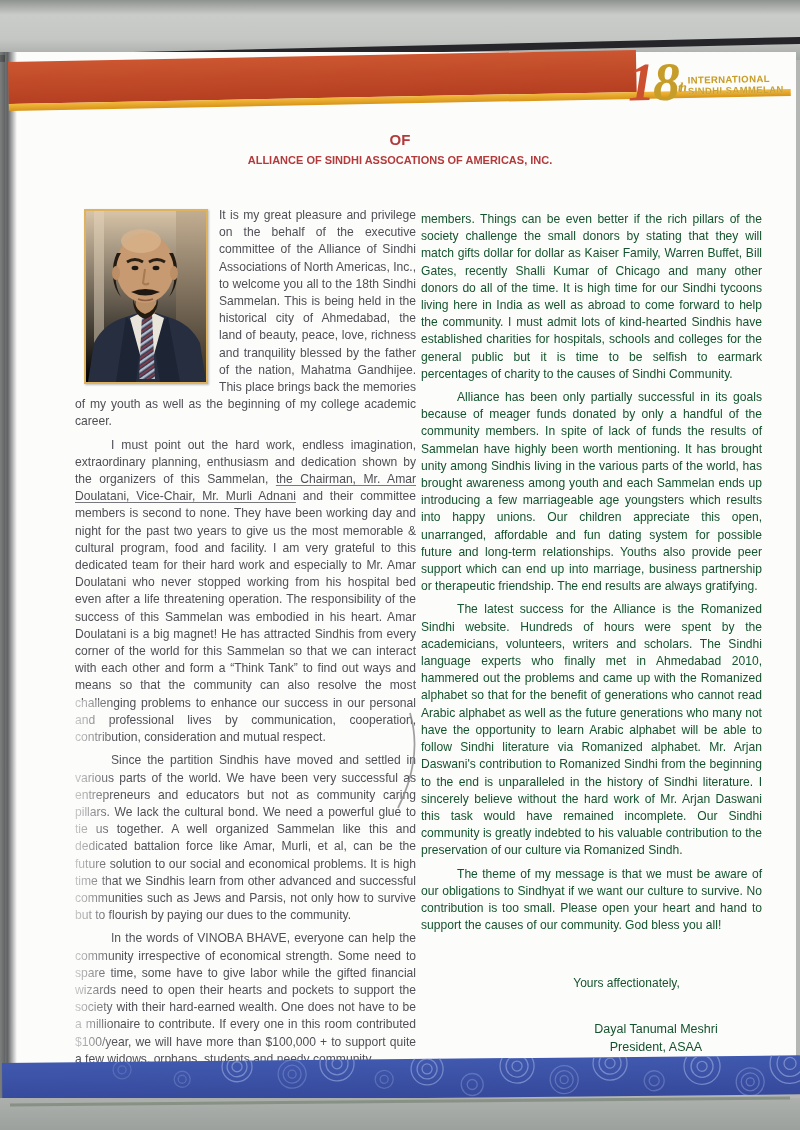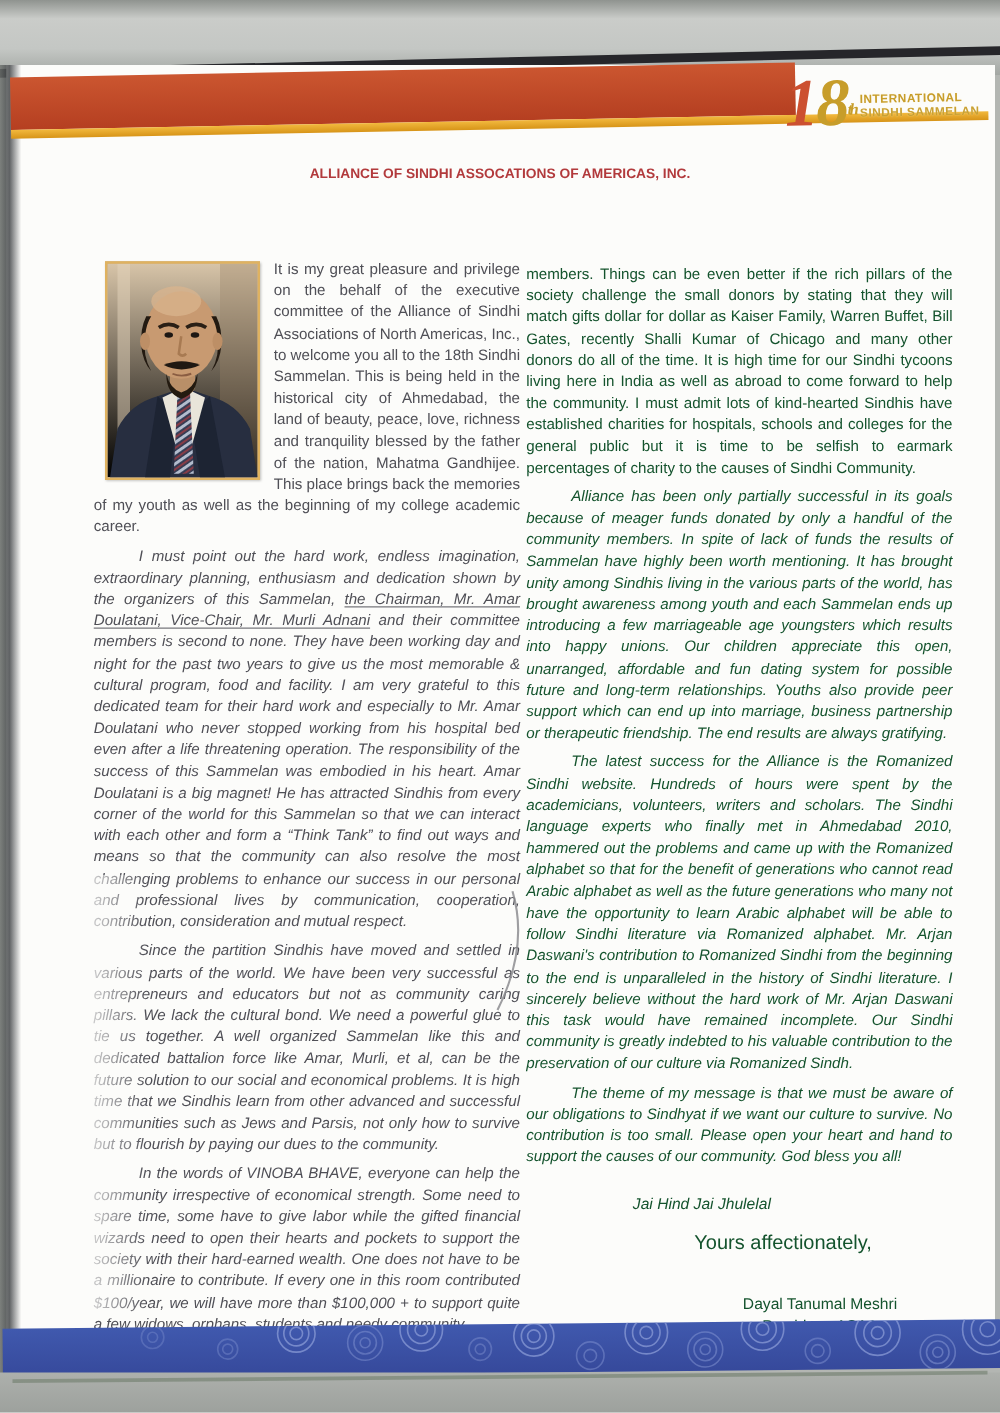--- a/index.html
+++ b/index.html
@@ -64,21 +64,21 @@
   .title .t2{font-size:15px;}
   .title .t3{font-size:11px;}
   
   .col{position:absolute;top:207px;width:341px;}
   .col-left{left:75px;}
   .col-right{left:421px;top:211px;}
   .para{
     font-size:12.1px;line-height:17.2px;text-align:justify;
     margin:0 0 6px 0;
   }
-  .para.indent{text-indent:36px;font-style:italic;}
+  .para.indent{text-indent:36px;}
   .underlined{
     text-decoration:underline;text-decoration-color:#77777c;
     text-underline-offset:2px;
   }
   .photo-frame{
     float:left;width:120px;height:171px;margin:2px 11px 3px 9px;
     border:2px solid #dfb260;box-shadow:1px 1px 2px rgba(0,0,0,.25);
     background:#c9b294;
   }
   .photo-frame svg{display:block;}
@@ -86,21 +86,21 @@
     position:absolute;left:62px;top:700px;width:55px;height:355px;
     background:linear-gradient(to right,rgba(252,252,250,.92),rgba(252,252,250,0));
     pointer-events:none;
   }
   
   .slogan{
     text-align:center;font-style:italic;font-size:12.5px;
     margin-top:22px;padding-right:60px;
   }
   .valediction{
-    text-align:center;font-size:16px;margin-top:16px;padding-left:70px;
+    text-align:center;font-size:12px;margin-top:42px;padding-left:70px;
   }
   .sign-block{
     display:flex;flex-direction:column;align-items:center;
     width:210px;margin:30px 0 0 130px;font-size:12.5px;line-height:18px;
   }
   
   .pen-mark{position:absolute;left:392px;top:710px;}
   
   .footer-band{
     position:absolute;top:1063px;left:2px;width:802px;height:39px;
@@ -124,20 +124,21 @@
 
 <div class="logo">
   <div class="logo-num"><span style="color:#cc5030">1</span><span style="color:#c79d2a">8</span><span class="logo-sup" style="color:#c79d2a">th</span></div>
   <div class="logo-words">
     <span class="logo-word" style="color:#c79d2a">INTERNATIONAL</span>
     <span class="logo-word" style="color:#c9a133">SINDHI SAMMELAN</span>
   </div>
 </div>
 
 <div class="title" style="color:#b23a3c">
+  <div class="t2">OF</div>
   <div class="t3">ALLIANCE OF SINDHI ASSOCATIONS OF AMERICAS, INC.</div>
 </div>
 
 <div class="col col-left" style="color:#4f4f56">
   <div class="photo-frame">
     <svg width="120" height="171" viewBox="0 0 120 171">
       <defs>
         <linearGradient id="bgg" x1="0" y1="0" x2="0" y2="1">
           <stop offset="0" stop-color="#d7c4a8"></stop>
             <stop offset="1" stop-color="#bda械" stop-opacity="1"></stop>
@@ -198,21 +199,20 @@
 <svg class="pen-mark" width="32" height="102">
   <path d="M18,3 C26,30 24,62 6,98" stroke="#8d8d90" stroke-width="1.7" fill="none" opacity="0.85"></path>
 </svg>
 
 <div class="col col-right" style="color:#14532d">
   <p class="para">members. Things can be even better if the rich pillars of the society challenge the small donors by stating that they will match gifts dollar for dollar as Kaiser Family, Warren Buffet, Bill Gates, recently Shalli Kumar of Chicago and many other donors do all of the time. It is high time for our Sindhi tycoons living here in India as well as abroad to come forward to help the community. I must admit lots of kind-hearted Sindhis have established charities for hospitals, schools and colleges for the general public but it is time to be selfish to earmark percentages of charity to the causes of Sindhi Community.</p>
   <p class="para indent">Alliance has been only partially successful in its goals because of meager funds donated by only a handful of the community members. In spite of lack of funds the results of Sammelan have highly been worth mentioning. It has brought unity among Sindhis living in the various parts of the world, has brought awareness among youth and each Sammelan ends up introducing a few marriageable age youngsters which results into happy unions. Our children appreciate this open, unarranged, affordable and fun dating system for possible future and long-term relationships. Youths also provide peer support which can end up into marriage, business partnership or therapeutic friendship. The end results are always gratifying.</p>
   <p class="para indent">The latest success for the Alliance is the Romanized Sindhi website. Hundreds of hours were spent by the academicians, volunteers, writers and scholars. The Sindhi language experts who finally met in Ahmedabad 2010, hammered out the problems and came up with the Romanized alphabet so that for the benefit of generations who cannot read Arabic alphabet as well as the future generations who many not have the opportunity to learn Arabic alphabet will be able to follow Sindhi literature via Romanized alphabet. Mr. Arjan Daswani's contribution to Romanized Sindhi from the beginning to the end is unparalleled in the history of Sindhi literature. I sincerely believe without the hard work of Mr. Arjan Daswani this task would have remained incomplete. Our Sindhi community is greatly indebted to his valuable contribution to the preservation of our culture via Romanized Sindh.</p>
   <p class="para indent">The theme of my message is that we must be aware of our obligations to Sindhyat if we want our culture to survive. No contribution is too small. Please open your heart and hand to support the causes of our community. God bless you all!</p>
 
-  <div class="slogan">Jai Hind Jai Jhulelal</div>
   <div class="valediction">Yours affectionately,</div>
   <div class="sign-block">
     <span>Dayal Tanumal Meshri</span>
     <span>President, ASAA</span>
   </div>
 </div>
 
 <div class="footer-band">
   <svg width="802" height="39">
     <g fill="none" stroke="#8a9bd6" stroke-width="1.3" opacity="0.75">

